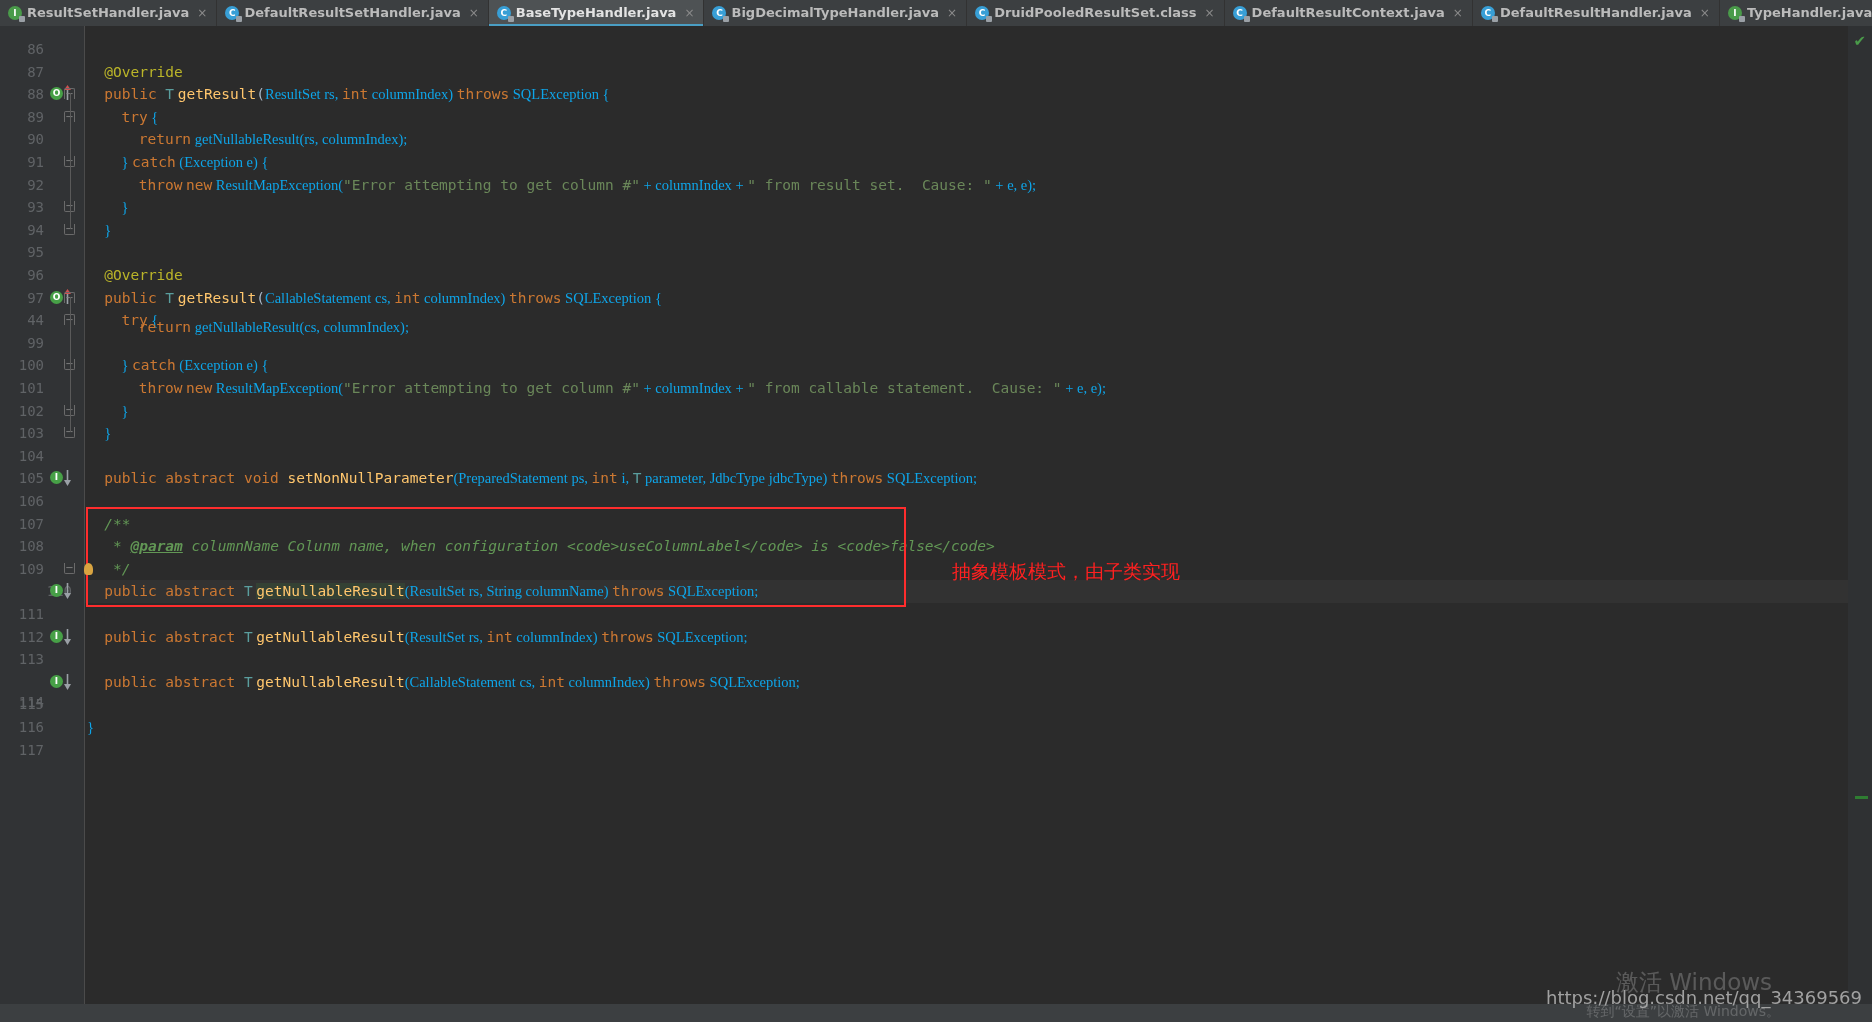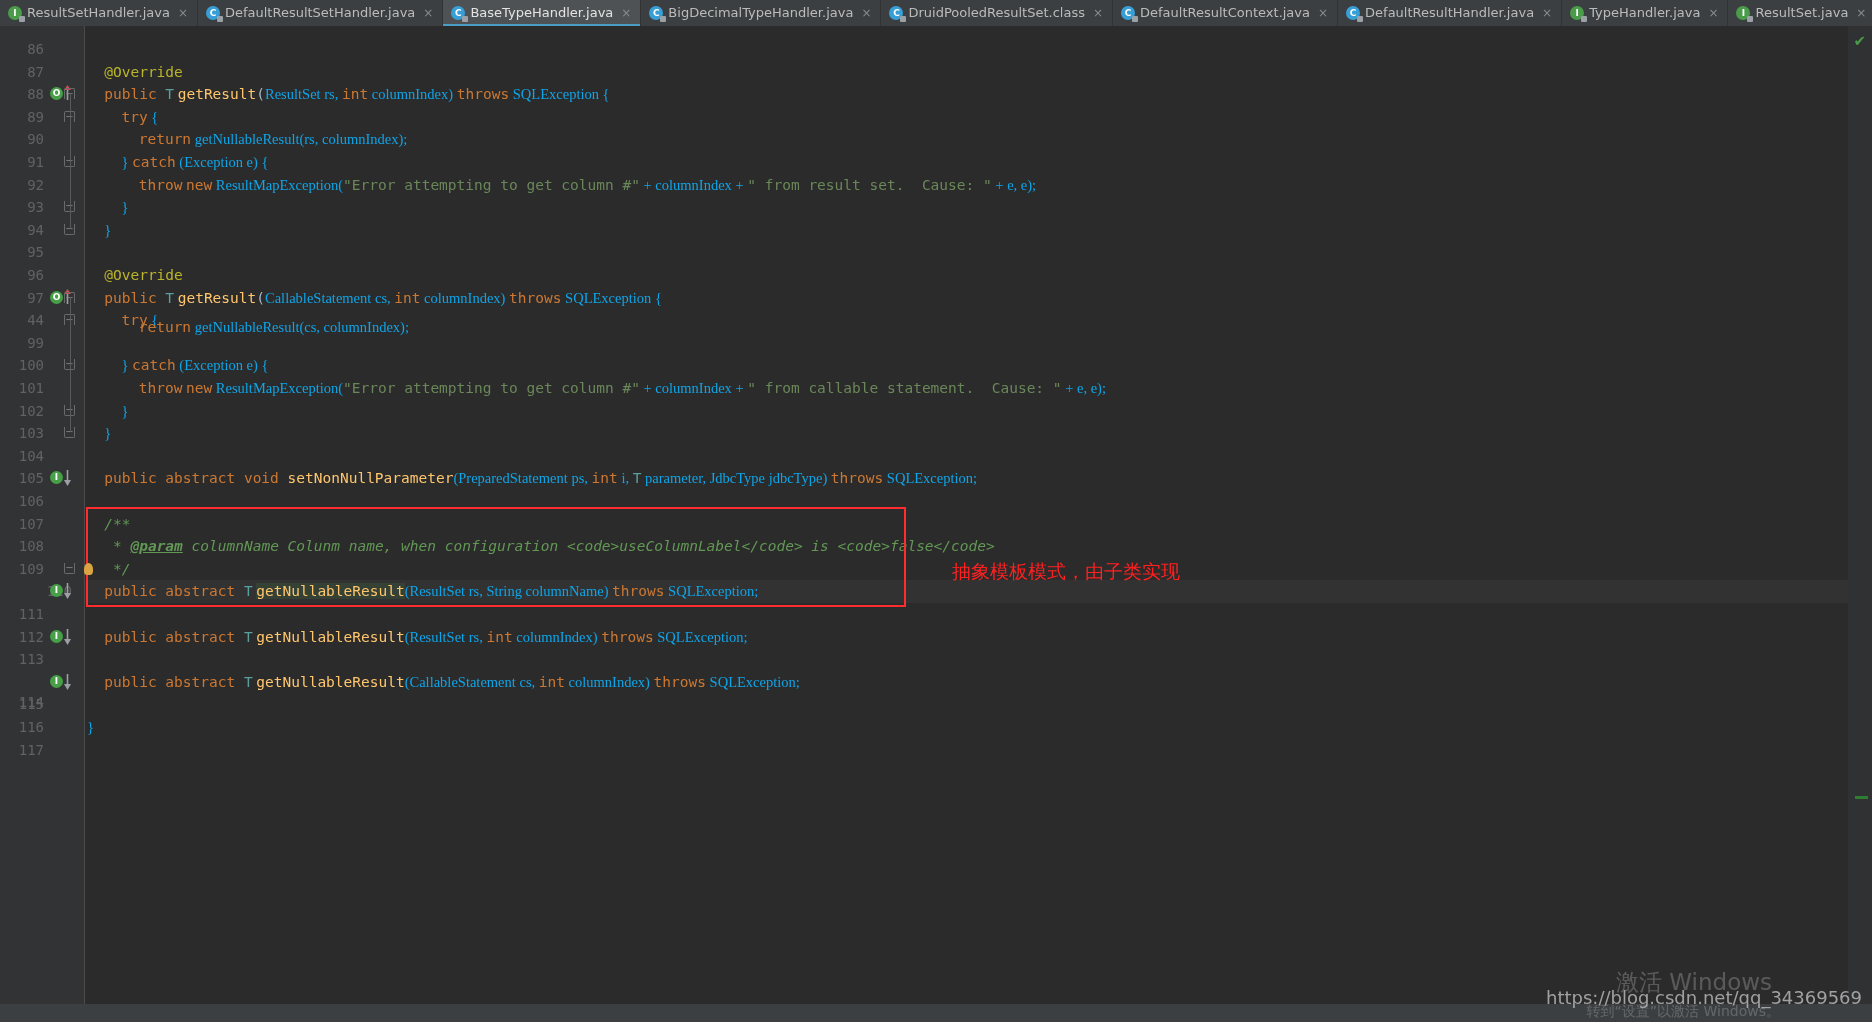--- a/index.html
+++ b/index.html
@@ -68,21 +68,21 @@
   .tab-ico.cls { background: #389fd6; }
   .tab-ico.iface { background: #4a9b4a; }
   .tab-ico::after {
     content: "";
     position: absolute;
     right: -3px; bottom: -2px;
     width: 6px; height: 6px;
     background: #9aa0a6;
     border-radius: 1px;
   }
-  .tab-label { line-height: 26px; }
+  .tab-label { line-height: 26px; font-weight: bold; }
   .tab-close {
     color: #8b8b8b;
     font-size: 12px;
     margin-left: 3px;
     line-height: 26px;
     cursor: pointer;
   }
 
   
   .editor {

